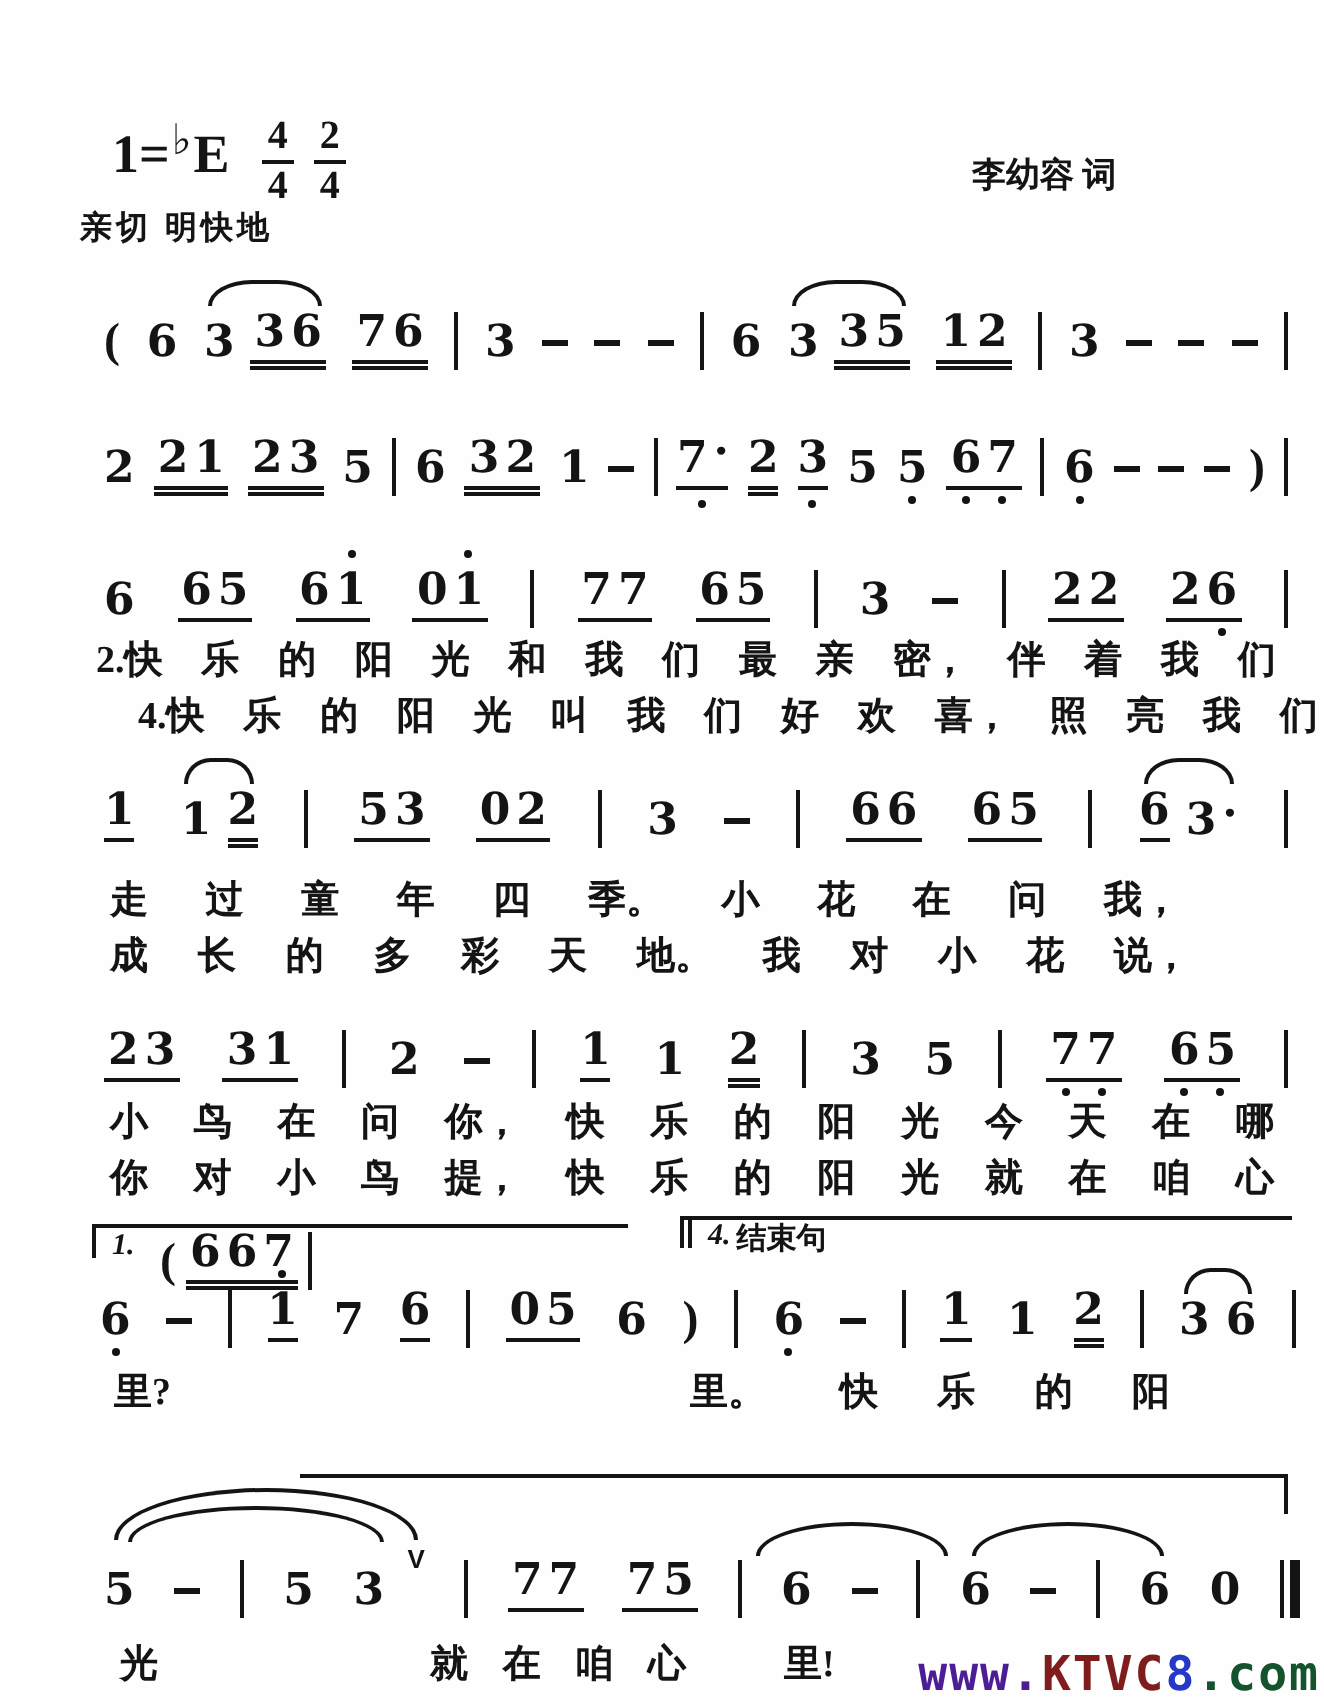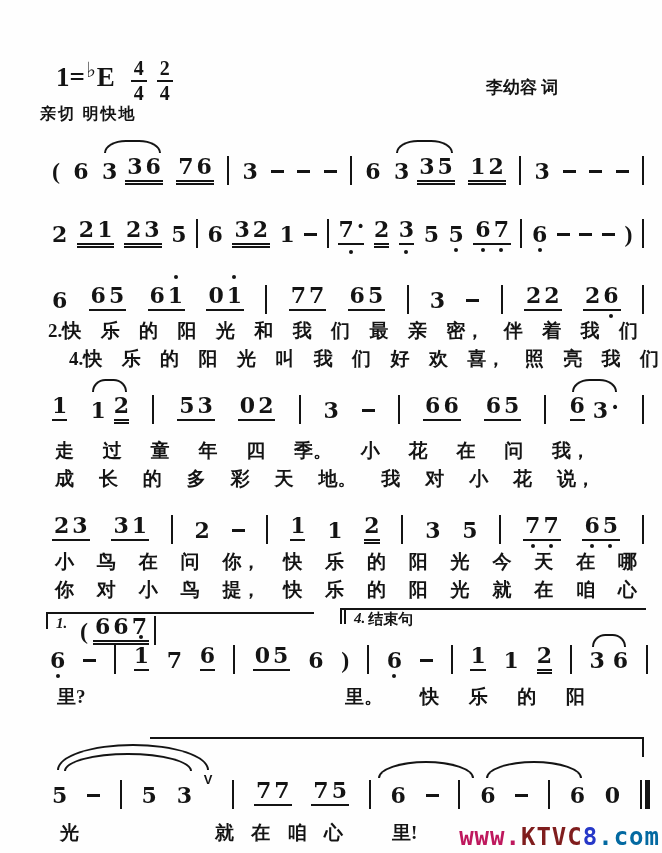--- a/index.html
+++ b/index.html
@@ -480,15 +480,15 @@
     <span class="num">4.</span>
     <span>结束句</span>
   </div>
 
   <div class="pline"></div>
   <div class="arc arc1"></div>
   <div class="arc arc2"></div>
   <div class="arc arc3"></div>
   <div class="arc arc4"></div>
 
-  <div class="wm"><span style="color: #be185d;">www.</span><span style="color: #7f1d1d;">KTVC</span><span style="color: rgb(38, 56, 200);">8</span><span style="color: #0369a1;">.com</span></div>
+  <div class="wm"><span style="color: #4c1d95;">www.</span><span style="color: #7f1d1d;">KTVC</span><span style="color: rgb(38, 56, 200);">8</span><span style="color: #14532d;">.com</span></div>
 
 </div>
 
 </body></html>

